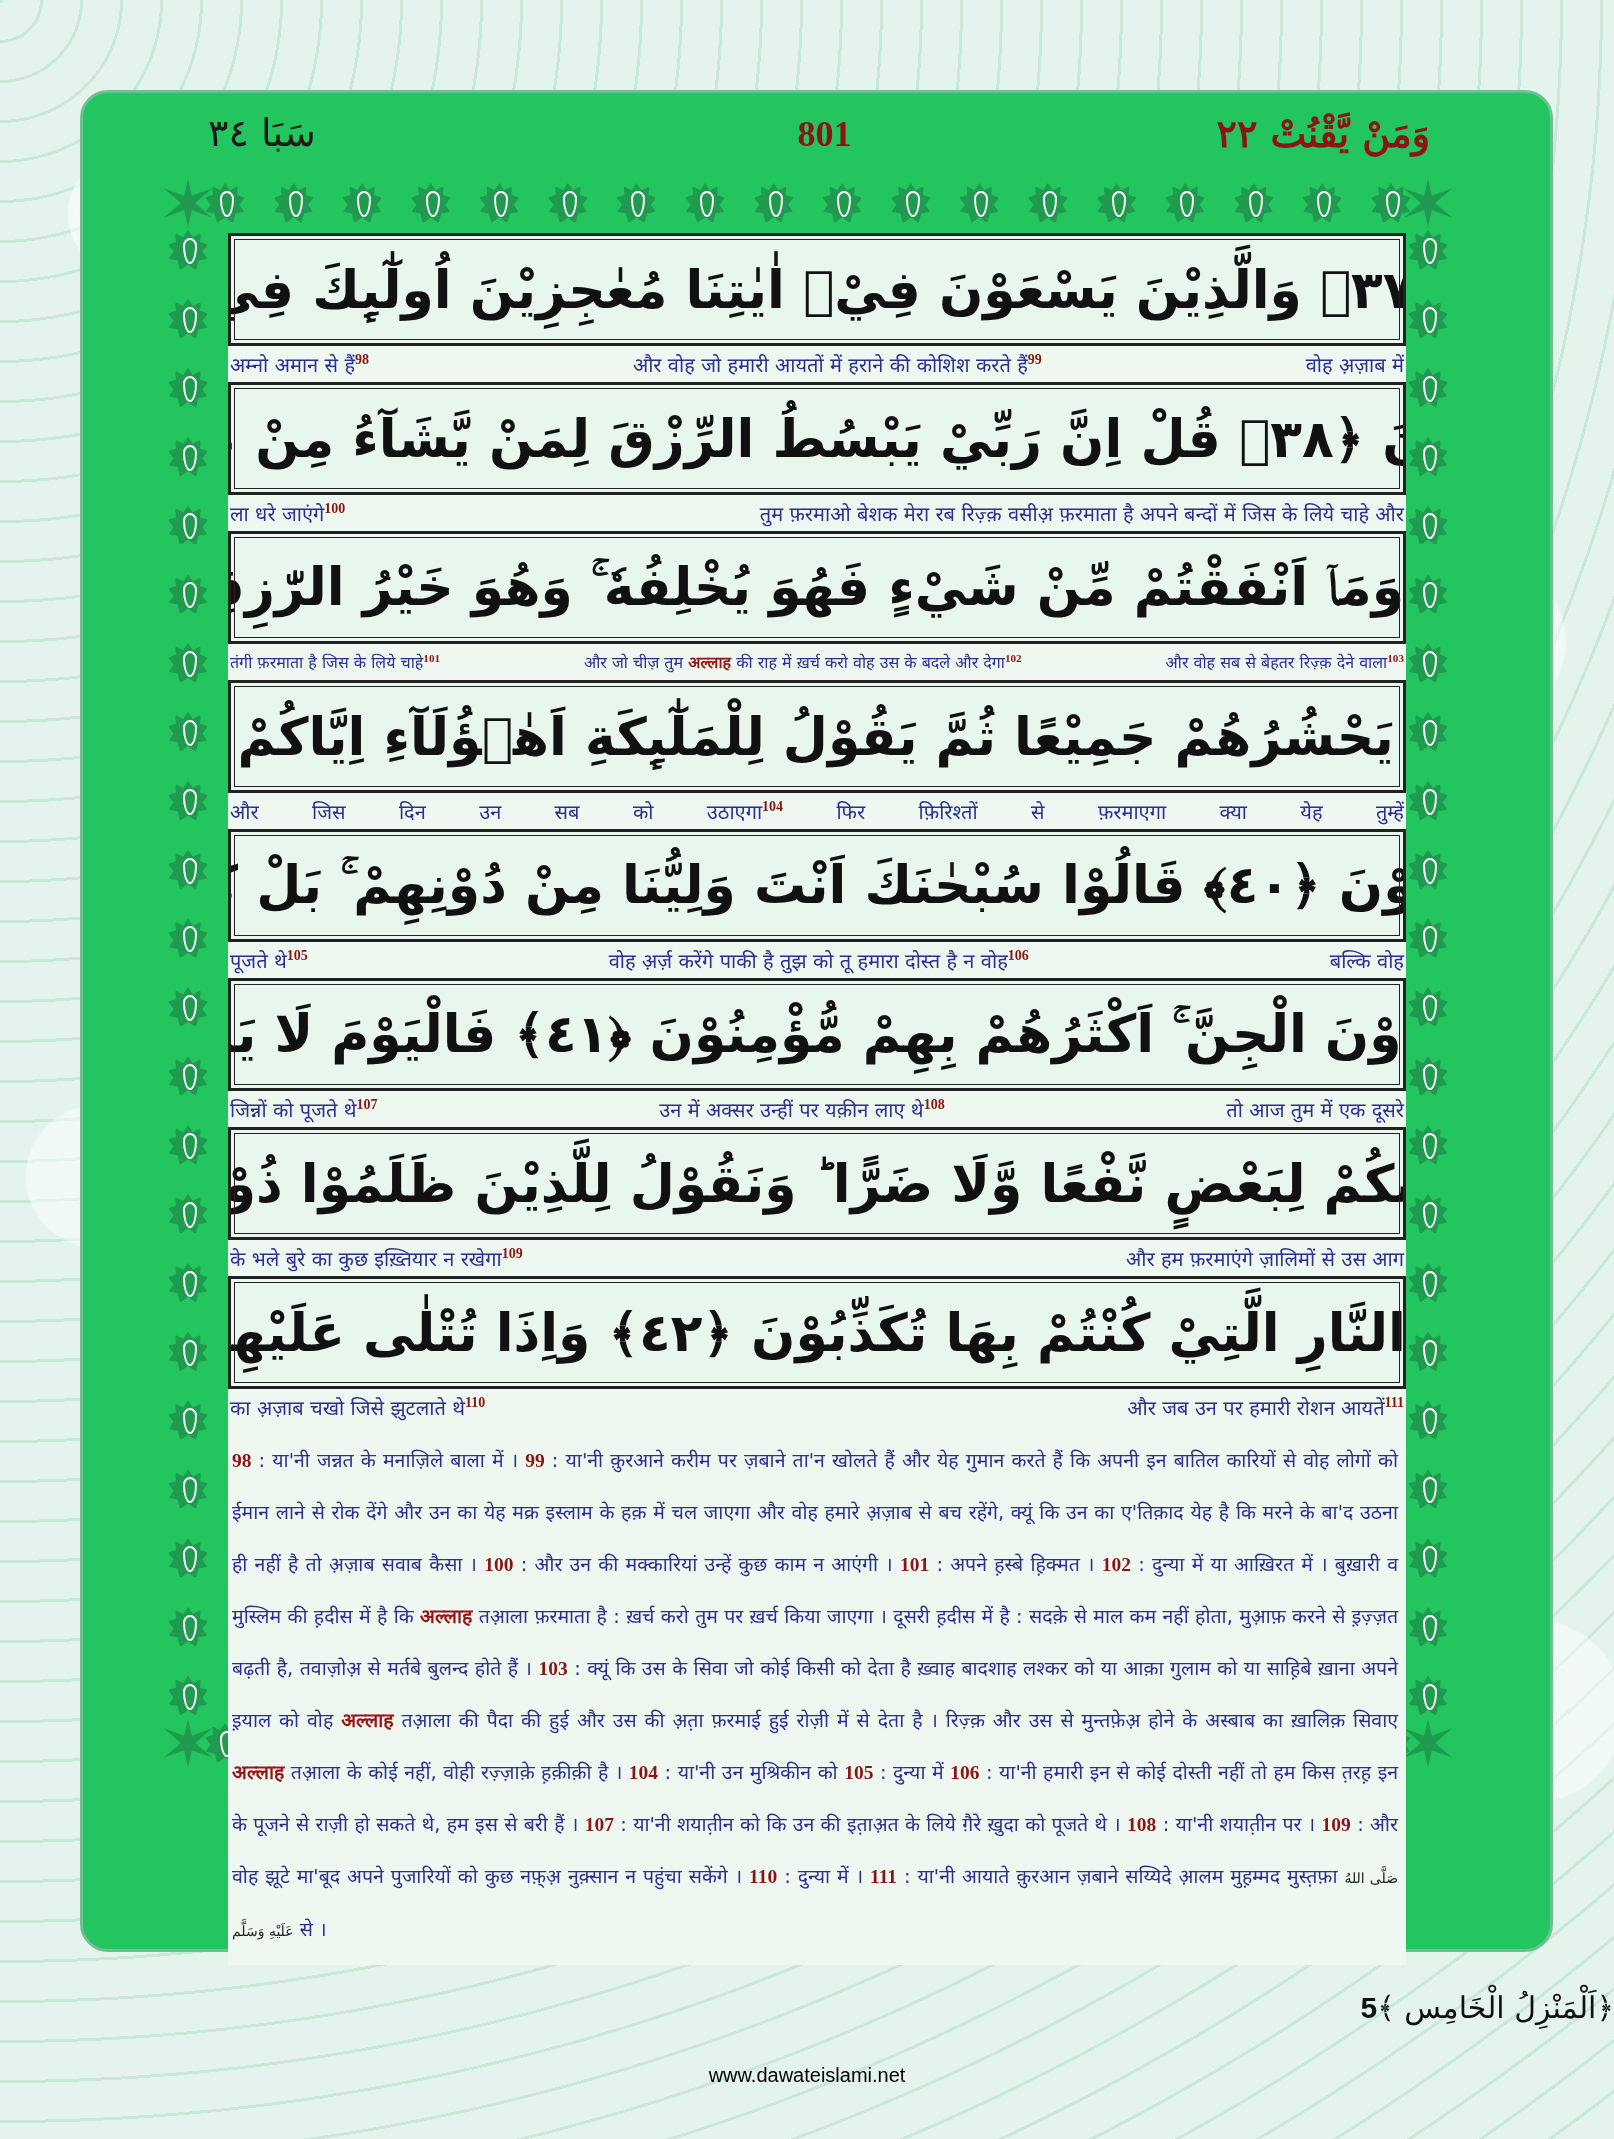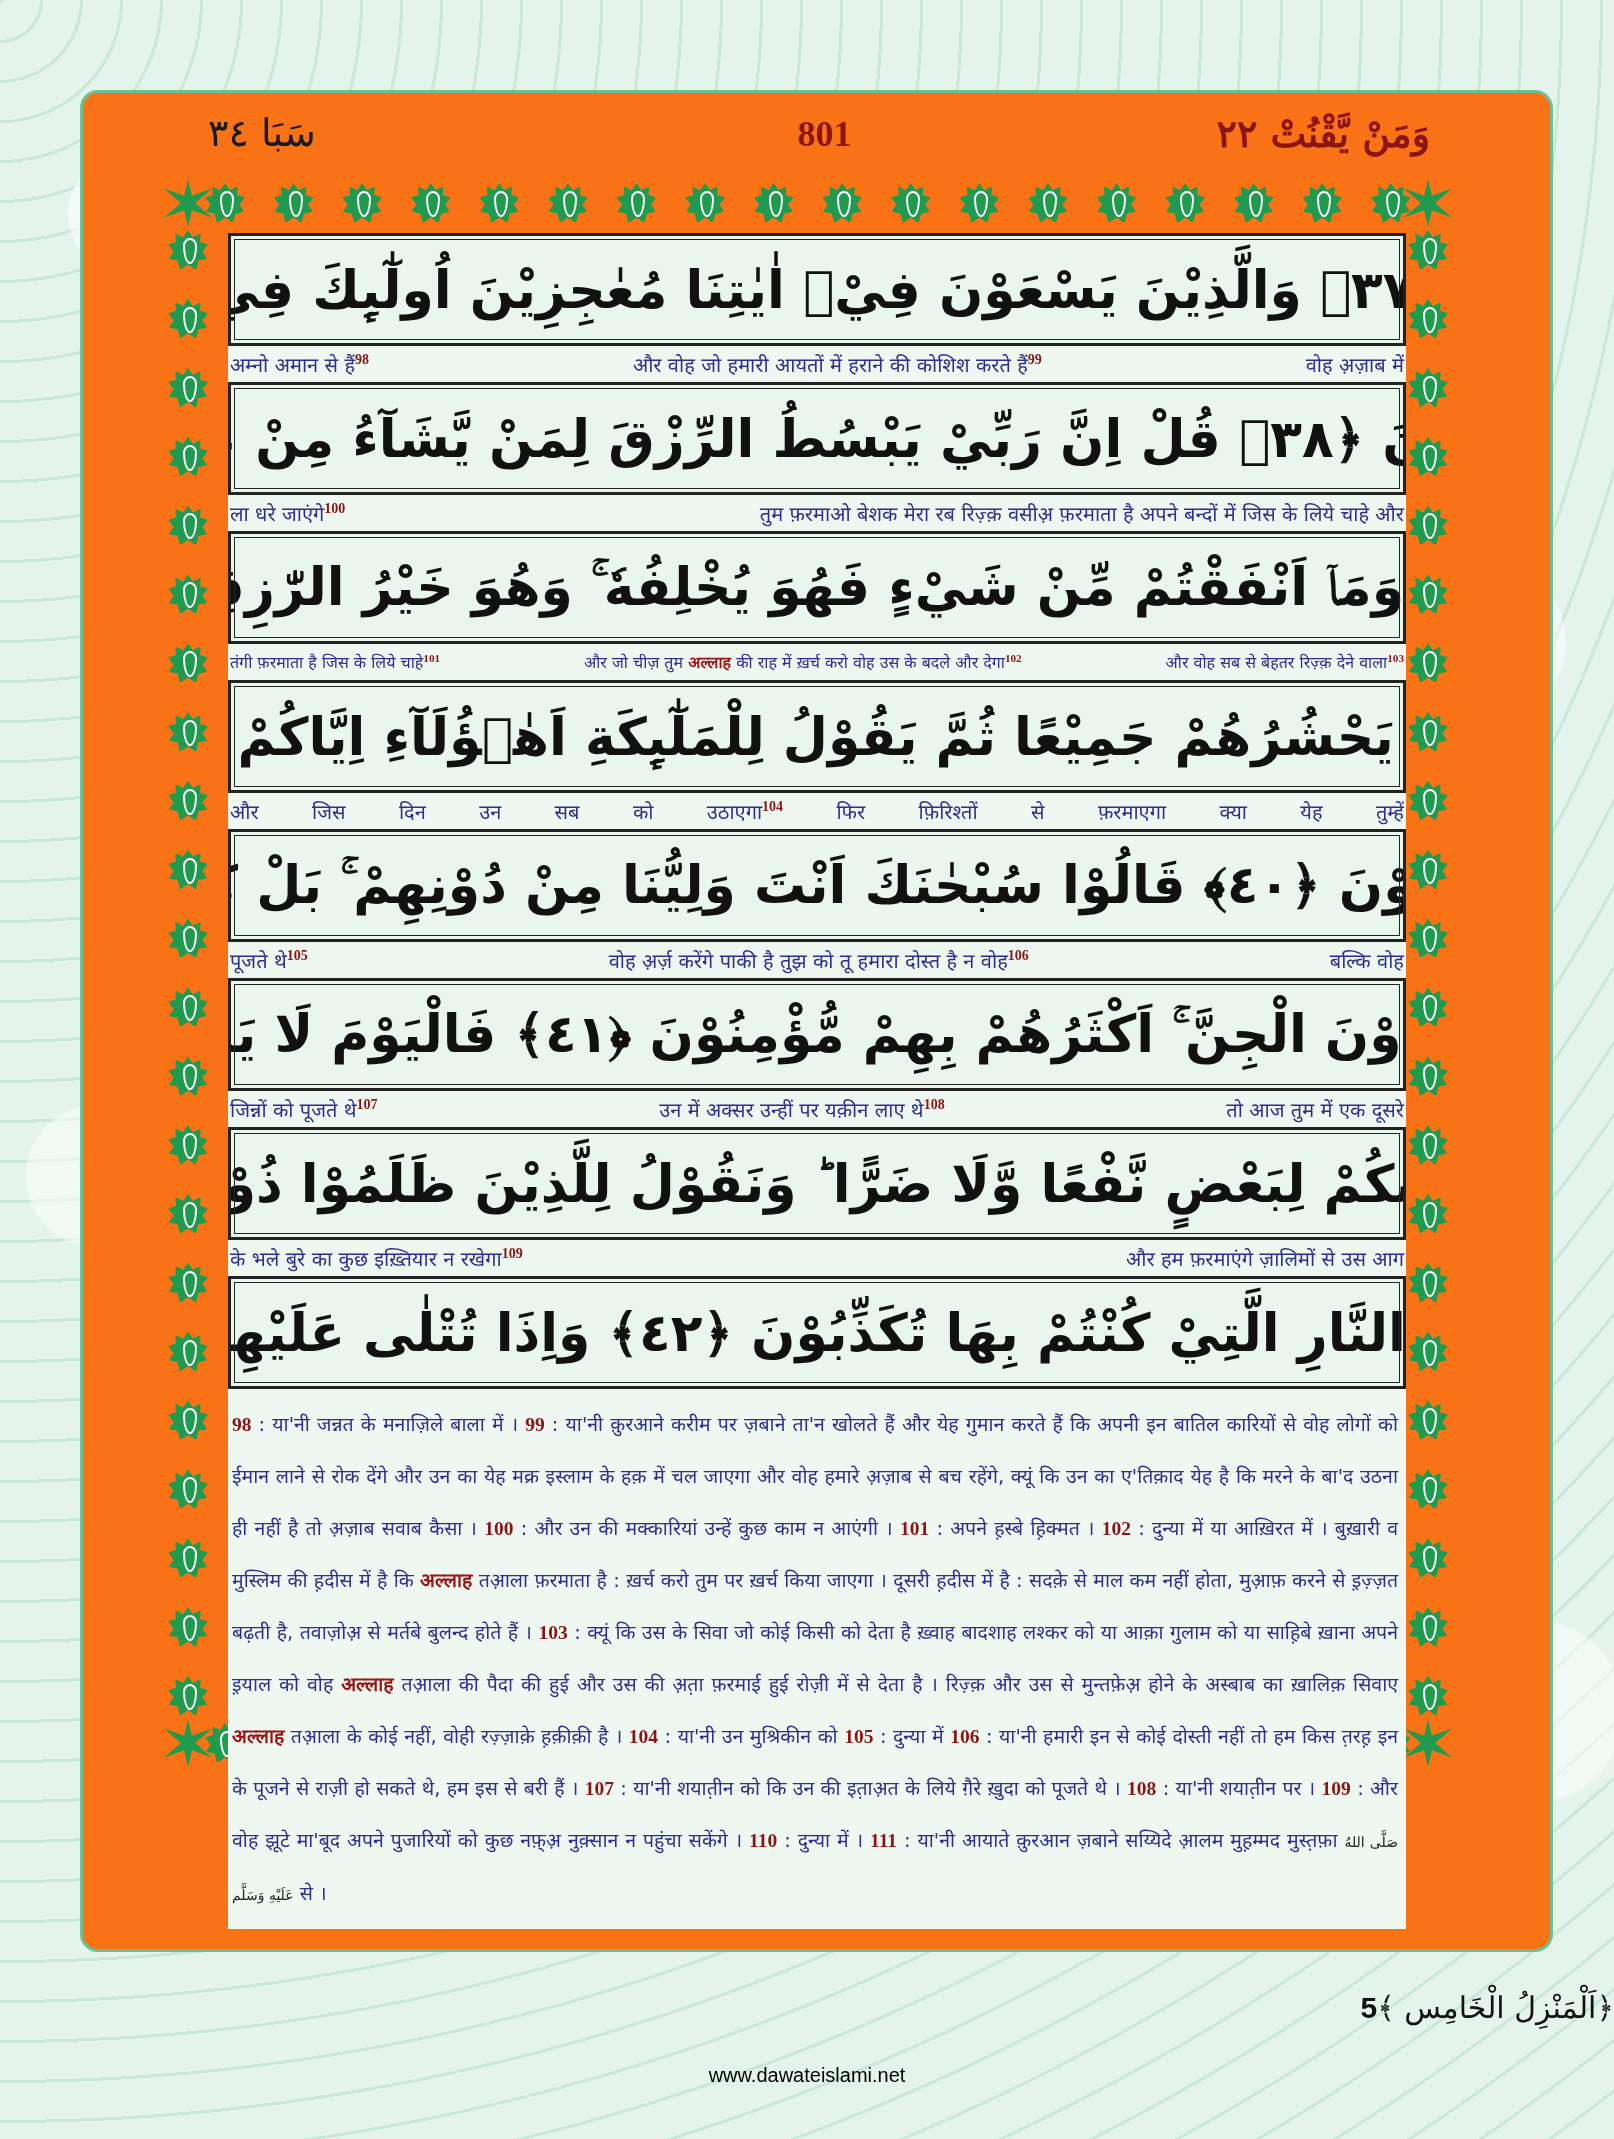--- a/index.html
+++ b/index.html
@@ -13,23 +13,23 @@
       radial-gradient(circle at 6% 55%, rgba(255,255,255,0.5) 0 70px, transparent 72px),
       radial-gradient(circle at 95% 80%, rgba(255,255,255,0.5) 0 90px, transparent 92px),
       repeating-radial-gradient(circle at 0 0, rgba(150,210,180,0.35) 0 3px, transparent 3px 40px);
     font-family: "DejaVu Sans", sans-serif;
     overflow: hidden;
   }
   .page-card {
     position: absolute;
     left: 80px; top: 90px;
     width: 1473px; height: 1862px;
-    background: #f97316;
+    background: #22c55e;
     border: 3px solid #6cc094;
-    border-radius: 18px;
+    border-radius: 28px;
   }
   .header {
     position: absolute;
     left: 0; right: 0; top: 18px; height: 60px;
   }
   .header .surah {
     position: absolute; left: 125px; top: 0;
     font-family: "DejaVu Serif", serif;
     font-size: 38px; color: #1a1a1a;
     direction: rtl;
@@ -306,20 +306,24 @@
       <span class="trans-seg"><span>तो आज तुम में एक दूसरे</span></span>
     </div>
 
     <div class="verse-box">بَعْضُكُمْ لِبَعْضٍ نَّفْعًا وَّلَا ضَرًّا ؕ وَنَقُوْلُ لِلَّذِيْنَ ظَلَمُوْا ذُوْقُوْا</div>
     <div class="trans-line">
       <span class="trans-seg"><span>के भले बुरे का कुछ इख़्तियार न रखेगा</span><sup>109</sup></span>
       <span class="trans-seg"><span>और हम फ़रमाएंगे ज़ालिमों से उस आग</span></span>
     </div>
 
     <div class="verse-box">عَذَابَ النَّارِ الَّتِيْ كُنْتُمْ بِهَا تُكَذِّبُوْنَ ﴿٤٢﴾ وَاِذَا تُتْلٰى عَلَيْهِمْ اٰيٰتُنَا</div>
+    <div class="trans-line">
+      <span class="trans-seg"><span>का अ़ज़ाब चखो जिसे झुटलाते थे</span><sup>110</sup></span>
+      <span class="trans-seg"><span>और जब उन पर हमारी रोशन आयतें</span><sup>111</sup></span>
+    </div>
 
     <div class="footnotes">
       <span class="fn"><span class="fn-num">98</span> : <span>या'नी जन्नत के मनाज़िले बाला में ।</span></span>
       <span class="fn"><span class="fn-num">99</span> : <span>या'नी क़ुरआने करीम पर ज़बाने ता'न खोलते हैं और येह गुमान करते हैं कि अपनी इन बातिल कारियों से वोह लोगों को ईमान लाने से रोक देंगे और उन का येह मक्र इस्लाम के हक़ में चल जाएगा और वोह हमारे अ़ज़ाब से बच रहेंगे, क्यूं कि उन का ए'तिक़ाद येह है कि मरने के बा'द उठना ही नहीं है तो अ़ज़ाब सवाब कैसा ।</span></span>
       <span class="fn"><span class="fn-num">100</span> : <span>और उन की मक्कारियां उन्हें कुछ काम न आएंगी ।</span></span>
       <span class="fn"><span class="fn-num">101</span> : <span>अपने ह़स्बे ह़िक्मत ।</span></span>
       <span class="fn"><span class="fn-num">102</span> : <span>दुन्या में या आख़िरत में । बुख़ारी व मुस्लिम की ह़दीस में है कि</span> <span class="allah">अल्लाह</span> <span>तआ़ला फ़रमाता है : ख़र्च करो तुम पर ख़र्च किया जाएगा । दूसरी ह़दीस में है : सदक़े से माल कम नहीं होता, मुआ़फ़ करने से इ़ज़्ज़त बढ़ती है, तवाज़ोअ़ से मर्तबे बुलन्द होते हैं ।</span></span>
       <span class="fn"><span class="fn-num">103</span> : <span>क्यूं कि उस के सिवा जो कोई किसी को देता है ख़्वाह बादशाह लश्कर को या आक़ा गुलाम को या साह़िबे ख़ाना अपने इ़याल को वोह</span> <span class="allah">अल्लाह</span> <span>तआ़ला की पैदा की हुई और उस की अ़त़ा फ़रमाई हुई रोज़ी में से देता है । रिज़्क़ और उस से मुन्तफ़ेअ़ होने के अस्बाब का ख़ालिक़ सिवाए</span> <span class="allah">अल्लाह</span> <span>तआ़ला के कोई नहीं, वोही रज़्ज़ाक़े ह़क़ीक़ी है ।</span></span>
       <span class="fn"><span class="fn-num">104</span> : <span>या'नी उन मुश्रिकीन को</span></span>
       <span class="fn"><span class="fn-num">105</span> : <span>दुन्या में</span></span>

